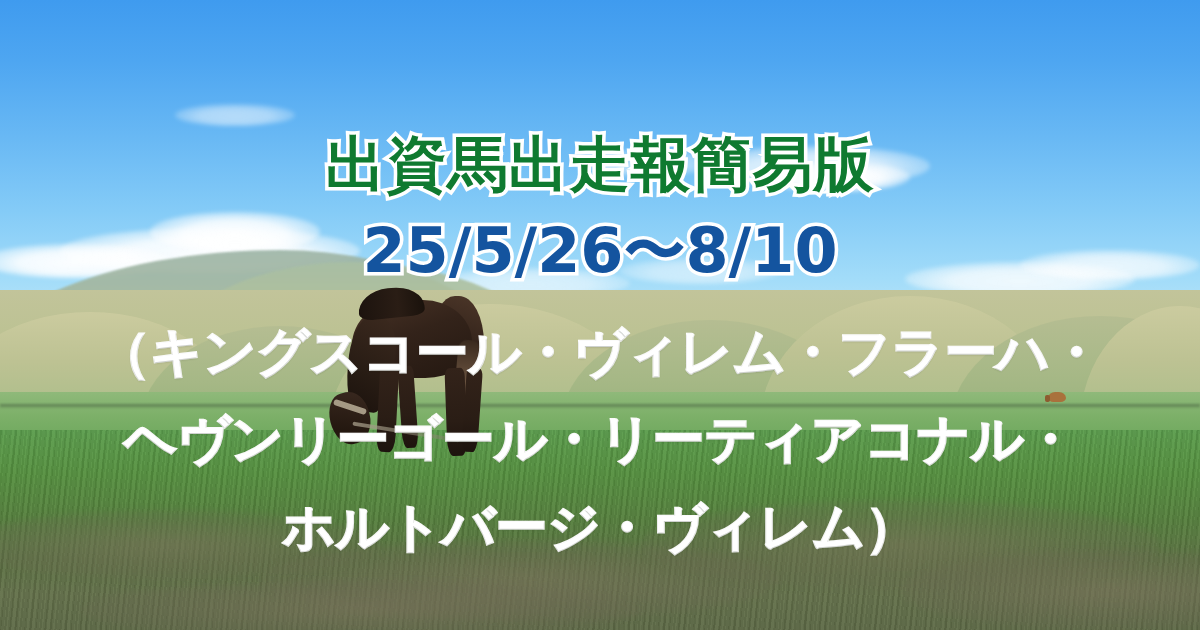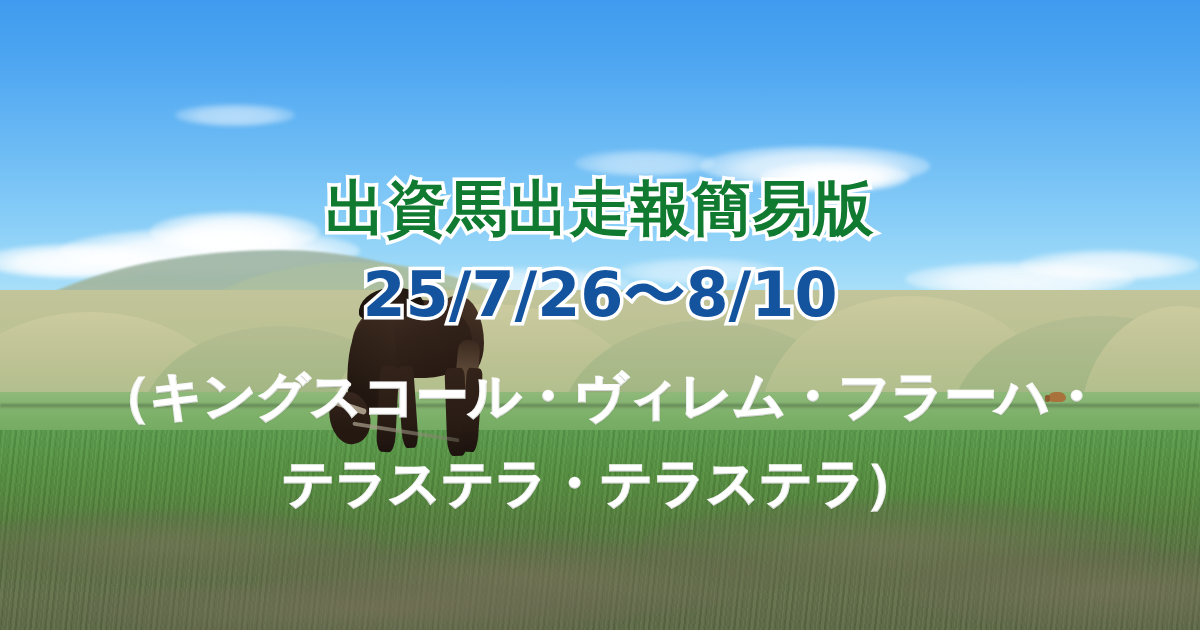--- a/index.html
+++ b/index.html
@@ -293,21 +293,22 @@
       <div class="h-leg" style="left:464px; top:368px; width:16px; height:84px; transform:rotate(4deg);"></div>
       <div class="h-halter"></div>
       <div class="h-lead"></div>
     </div>
   </div>
 
   <div class="overlay">
 
     <div class="title">出資馬出走報簡易版</div>
 
-    <div class="subtitle">25/7/26〜8/10</div>
+    <div class="subtitle">25/5/26〜8/10</div>
 
     <div class="names">
       <div>（キングスコール・ヴィレム・フラーハ・</div>
-      <div>テラステラ・テラステラ）</div>
+      <div>ヘヴンリーゴール・リーティアコナル・</div>
+      <div>ホルトバージ・ヴィレム）</div>
     </div>
 
   </div>
 </div>
 
 </body></html>

